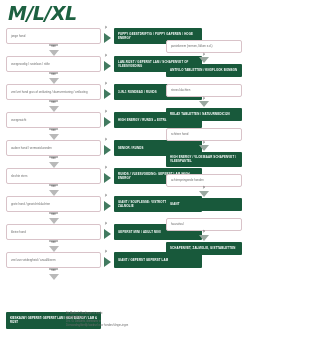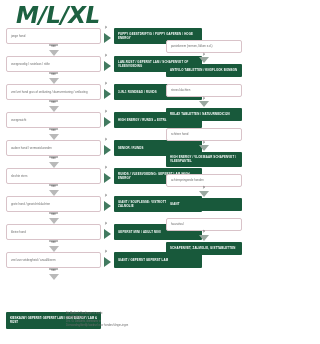--- a/index.html
+++ b/index.html
@@ -6,22 +6,22 @@
   body{
     width:247px;height:344px;
     background:#ffffff;
     font-family:"Liberation Sans", sans-serif;
     overflow:hidden;
     position:relative;
   }
   #root{position:relative;width:247px;height:344px;}
 
   .title{
-    position:absolute;left:16px;top:2px;
-    font-size:23px;font-weight:bold;font-style:italic;
+    position:absolute;left:8px;top:2px;
+    font-size:19px;font-weight:bold;font-style:italic;
     color:#1d6141;letter-spacing:-0.5px;
     font-family:"DejaVu Sans", sans-serif;
   }
 
   
   .colA{position:absolute;left:6px;top:28px;width:112px;}
   .colC{position:absolute;left:166px;top:40px;width:76px;}
 
   .qbox{
     border:1px solid #d9c3c9;

